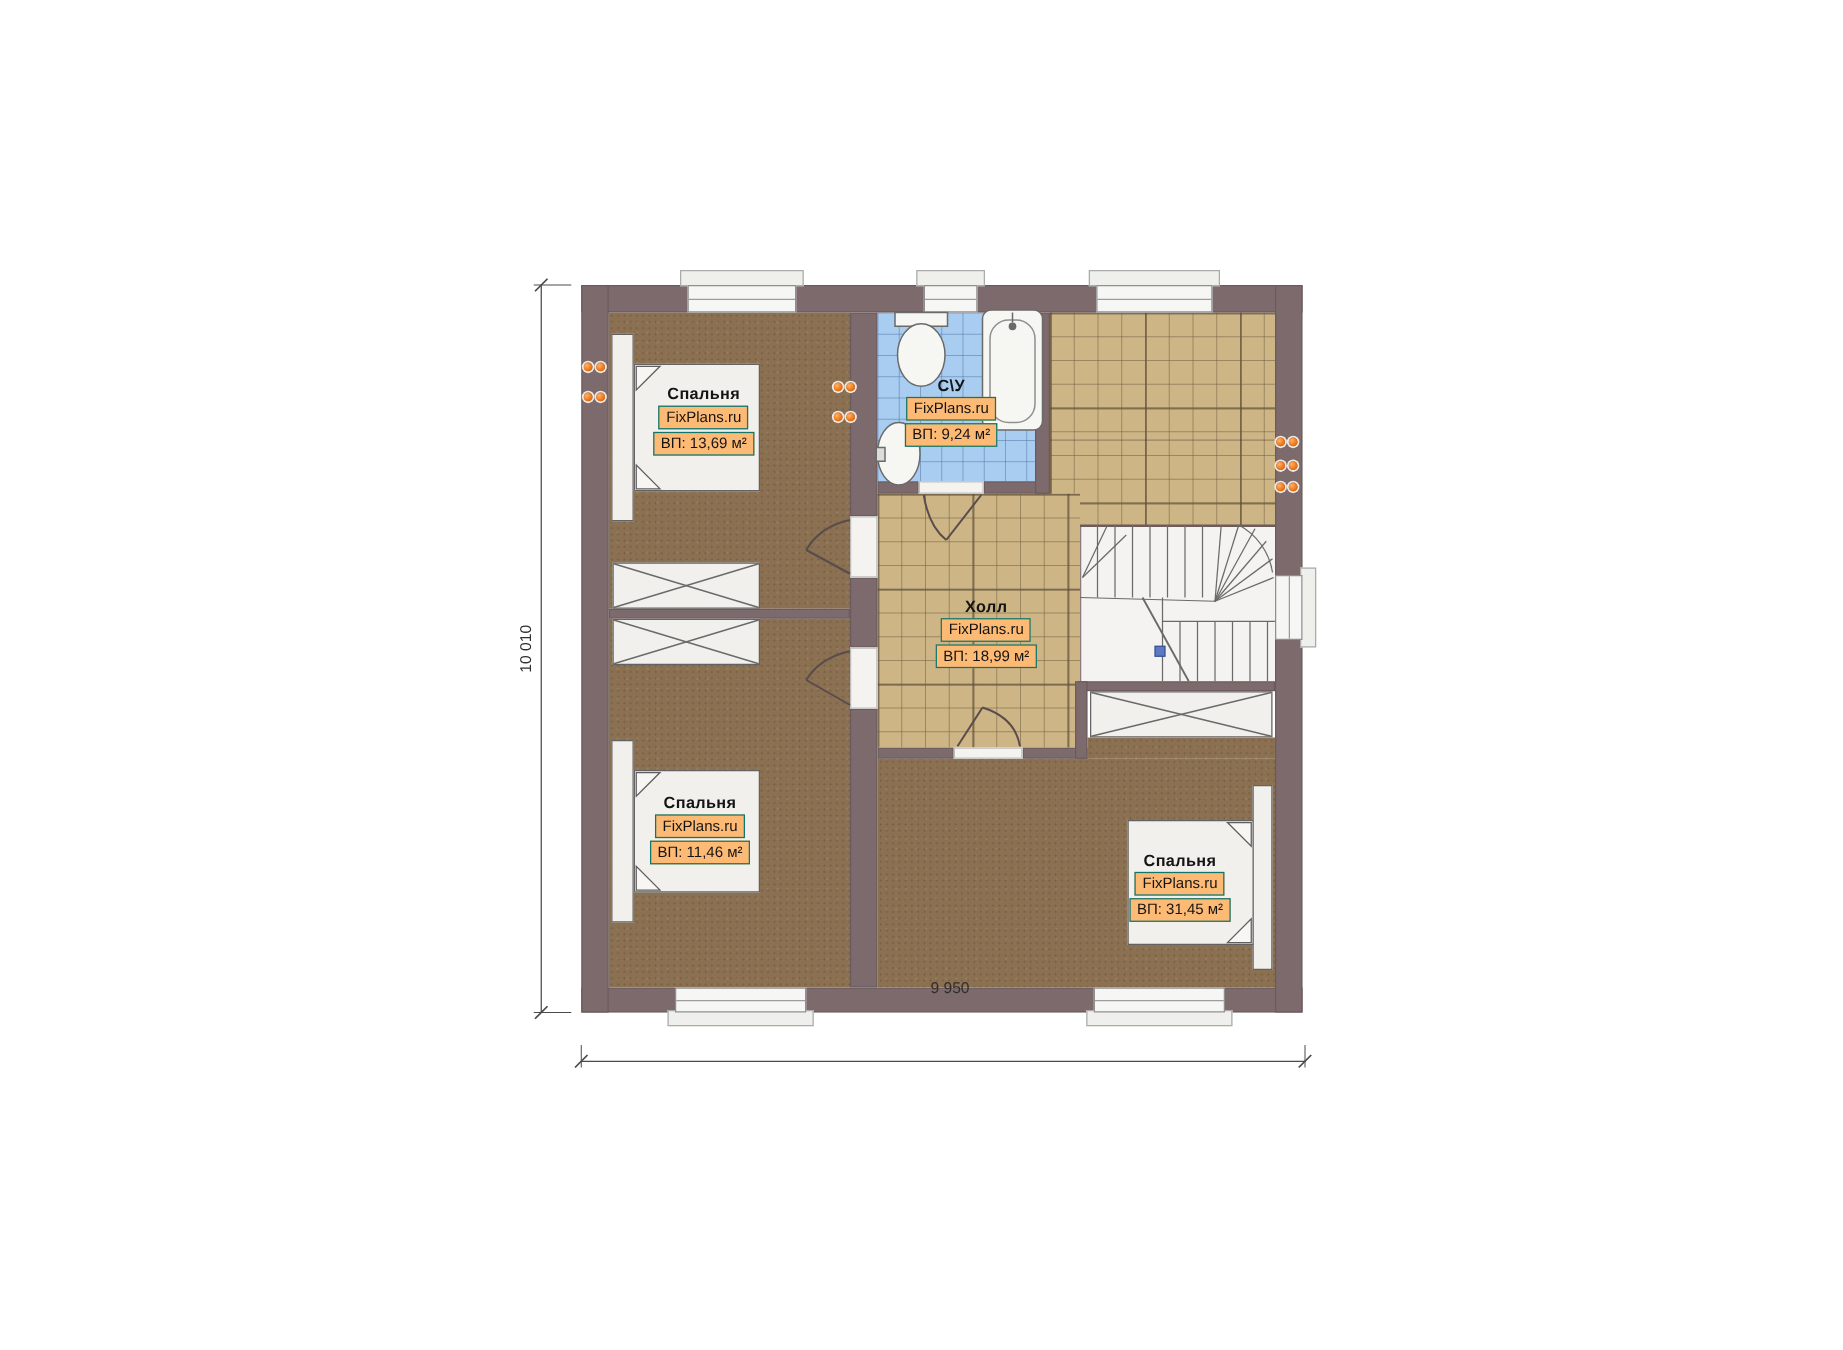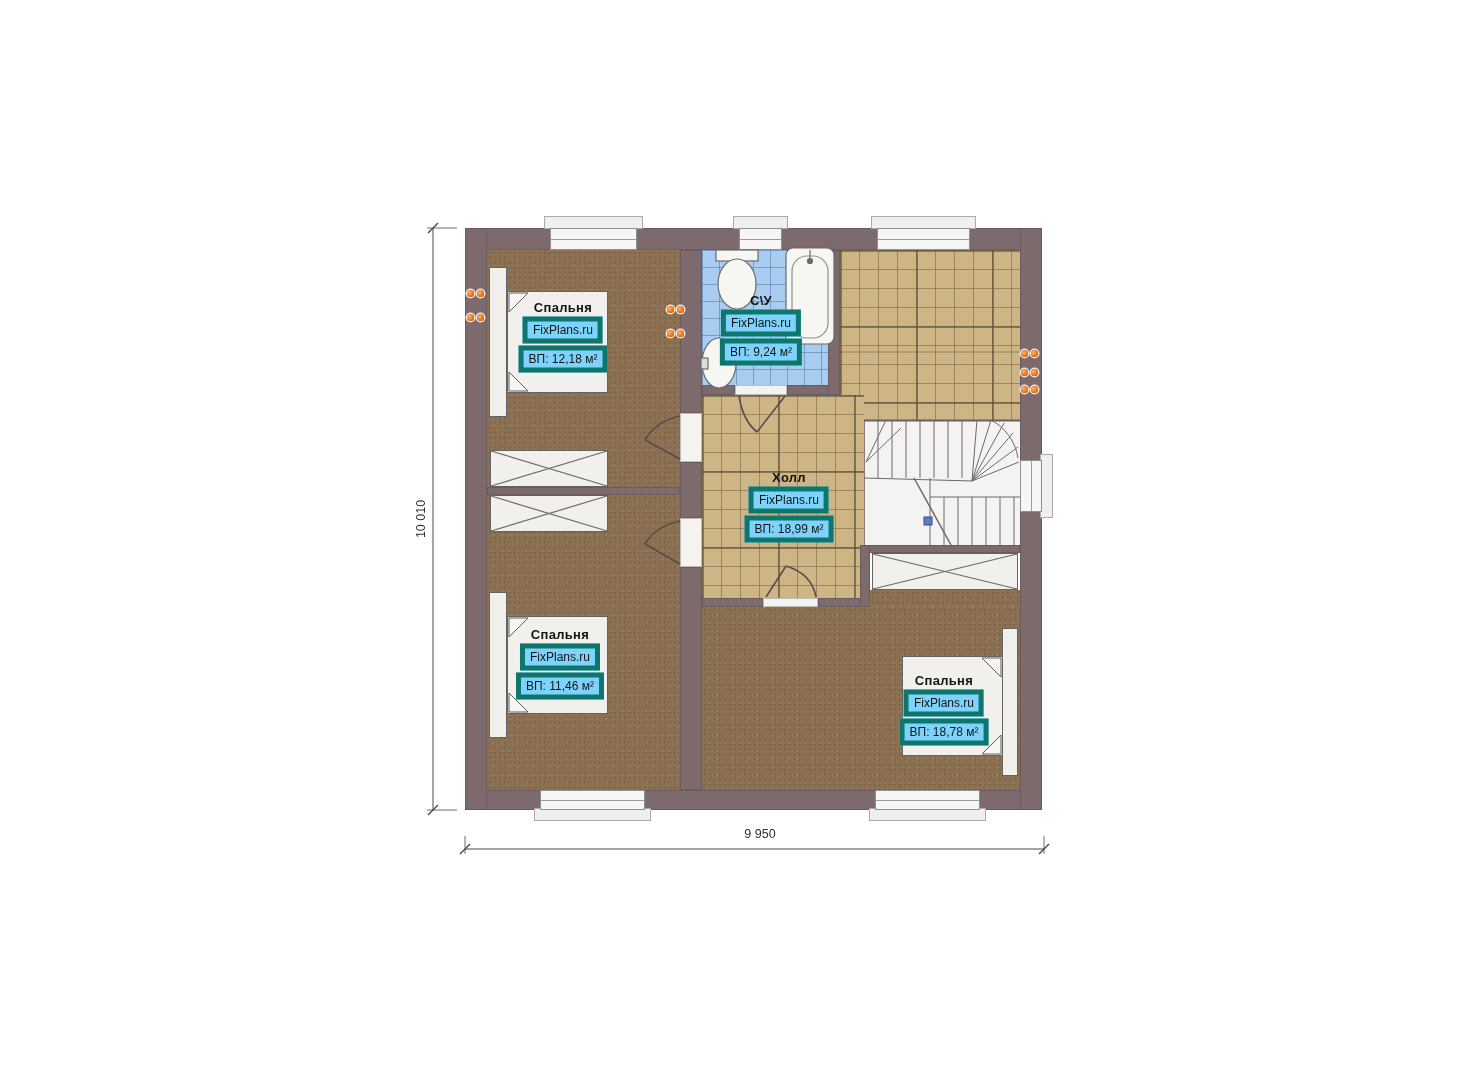--- a/index.html
+++ b/index.html
@@ -23,29 +23,29 @@
   .stairs-bg{position:absolute;background:#f4f3f1;border-left:1px solid #8a7a7b;}
   .window{position:absolute;background:#f6f6f4;border:1px solid #8f8f8f;box-sizing:border-box;
     background-image:linear-gradient(#9c9c9c,#9c9c9c);background-size:100% 1px;
     background-position:center;background-repeat:no-repeat;}
   .window.vert{background-size:1px 100%;}
   .sill{position:absolute;background:#efefec;border:1px solid #ababab;box-sizing:border-box;}
   .door-sill{position:absolute;background:#f4f3f0;border:1px solid #bdbdbd;box-sizing:border-box;}
   .furn{position:absolute;background:#f1f0ec;border:1px solid #636363;box-sizing:border-box;}
   .room-label{position:absolute;transform:translate(-50%,-50%);text-align:center;color:#141414;z-index:30;}
   .room-label .title{font-weight:bold;font-size:13px;letter-spacing:.3px;white-space:nowrap;}
-  .room-label .boxed{display:block;width:max-content;margin:2px auto 0;background:#7dd3fc;
-    border:5px solid #0f766e;font-size:12px;padding:0 5px;line-height:17px;white-space:nowrap;}
+  .room-label .boxed{display:block;width:max-content;margin:2px auto 0;background:#fdba74;
+    border:1px solid #0f766e;font-size:12px;padding:0 5px;line-height:17px;white-space:nowrap;}
   .socket{position:absolute;display:flex;gap:3px;z-index:40;}
   .socket i{width:7px;height:7px;border-radius:50%;
     background:radial-gradient(circle at 35% 35%,#ffb26a,#f07818 55%,#c55a02);
     box-shadow:0 0 0 1.5px #efe9e4;}
   .dim-label{position:absolute;font-size:12.5px;color:#2e2e2e;z-index:35;white-space:nowrap;}
   #dim-height{left:421px;top:519px;transform:translate(-50%,-50%) rotate(-90deg);}
-  #dim-width{left:760px;top:841px;transform:translate(-50%,-100%);}
+  #dim-width{left:760px;top:797px;transform:translate(-50%,-100%);}
   svg.overlay{position:absolute;left:0;top:0;z-index:25;pointer-events:none;}
 </style>
 </head>
 <body>
 
 <div id="canvas">
 
   <div class="floor-carpet" style="left:487px;top:250px;width:193px;height:237px;"></div>
   <div class="floor-carpet" style="left:487px;top:495px;width:193px;height:295px;"></div>
   <div class="floor-carpet" style="left:702px;top:607px;width:318px;height:183px;"></div>
@@ -223,39 +223,39 @@
       <line x1="465" y1="836" x2="465" y2="854" stroke-width=".8"></line>
       <line x1="1044" y1="836" x2="1044" y2="854" stroke-width=".8"></line>
       <line x1="460" y1="854" x2="470" y2="844" stroke-width="1.4"></line>
       <line x1="1039" y1="854" x2="1049" y2="844" stroke-width="1.4"></line>
     </g>
   </svg>
 
   <div class="room-label" style="left:563px;top:336px;">
     <div class="title">Спальня</div>
     <span class="boxed">FixPlans.ru</span>
-    <span class="boxed">ВП: 12,18 м²</span>
+    <span class="boxed">ВП: 13,69 м²</span>
   </div>
   <div class="room-label" style="left:761px;top:329px;">
     <div class="title">С\У</div>
     <span class="boxed">FixPlans.ru</span>
     <span class="boxed">ВП: 9,24 м²</span>
   </div>
   <div class="room-label" style="left:789px;top:506px;">
     <div class="title">Холл</div>
     <span class="boxed">FixPlans.ru</span>
     <span class="boxed">ВП: 18,99 м²</span>
   </div>
   <div class="room-label" style="left:560px;top:663px;">
     <div class="title">Спальня</div>
     <span class="boxed">FixPlans.ru</span>
     <span class="boxed">ВП: 11,46 м²</span>
   </div>
   <div class="room-label" style="left:944px;top:709px;">
     <div class="title">Спальня</div>
     <span class="boxed">FixPlans.ru</span>
-    <span class="boxed">ВП: 18,78 м²</span>
+    <span class="boxed">ВП: 31,45 м²</span>
   </div>
 
   <div class="dim-label" id="dim-height">10 010</div>
   <div class="dim-label" id="dim-width">9 950</div>
 
 </div>
 
 </body></html>

